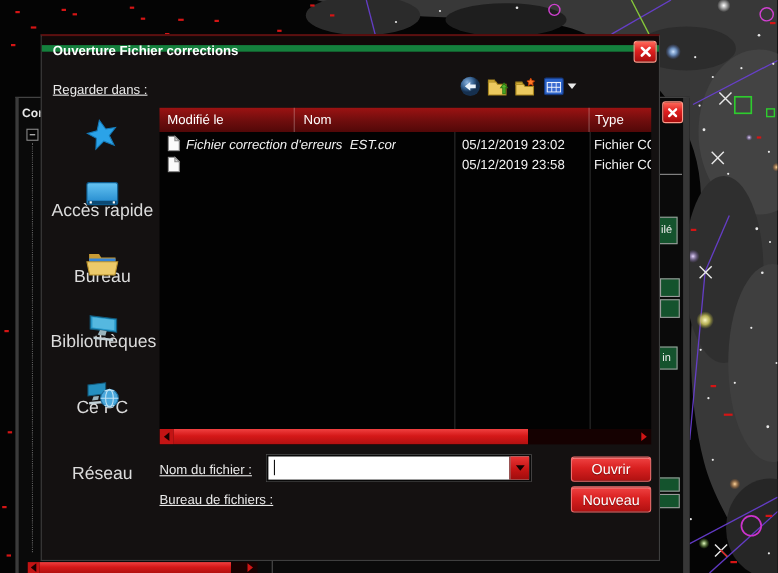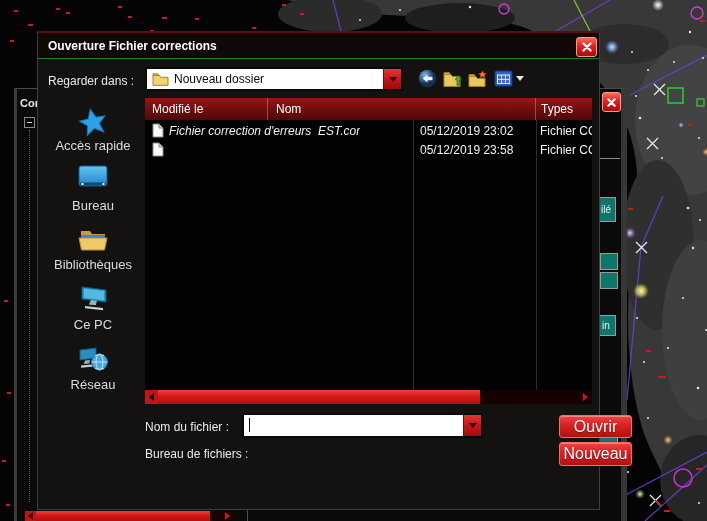--- a/index.html
+++ b/index.html
@@ -9,21 +9,21 @@
   .starmap{position:absolute;left:0;top:0;}
 
   
   .bg-window{position:absolute;left:14px;top:88px;width:613px;height:433px;background:#0a0a0a;
     border-left:3px solid #3b3b3b;border-right:6px solid #373737;border-top:1px solid #4a4a4a;}
   .bg-title{position:absolute;left:3px;top:8px;color:#e8e8e8;font-size:11px;font-weight:bold;white-space:pre;}
   .bg-close{position:absolute;left:585px;top:3px;width:19px;height:20px;border-radius:3px;
     background:linear-gradient(180deg,#ff6a5a 0%,#e02020 45%,#a80d0d 100%);border:1px solid #ff9a8a;
     display:flex;align-items:center;justify-content:center;}
   .bg-hline{position:absolute;left:581px;top:69px;width:22px;height:1px;background:#8d8d8d;}
-  .frag{position:absolute;border:1px solid #9a9a9a;background:#0f766e;color:#eee;font-size:10px;
+  .frag{position:absolute;border:1px solid #9a9a9a;background:#14532d;color:#eee;font-size:10px;
     display:flex;align-items:center;justify-content:center;overflow:hidden;}
   .frag-ile{left:579px;top:108px;width:20px;height:25px;}
   .frag-b1{left:583px;top:164px;width:18px;height:17px;}
   .frag-b2{left:583px;top:183px;width:18px;height:17px;}
   .frag-in{left:579px;top:226px;width:20px;height:21px;}
   .frag-b3{left:581px;top:345px;width:20px;height:13px;}
   .frag-b4{left:581px;top:360px;width:20px;height:13px;}
   .minus-box{position:absolute;left:7px;top:28px;width:11px;height:11px;border:1px solid #8a8a8a;background:#060606;}
   .minus-box::after{content:"";position:absolute;left:2px;top:4px;width:5px;height:1px;background:#d0d0d0;}
   .dotted-line{position:absolute;left:12px;top:41px;height:372px;width:0;border-left:1px dotted #5c5c5c;}
@@ -39,72 +39,72 @@
   .tri-down-dk{border-left:4px solid transparent;border-right:4px solid transparent;border-top:5px solid #140000;}
 
   .bg-hscroll{left:8px;top:422px;width:209px;height:10px;}
   .bg-hscroll .a-l{left:0;width:11px;background:#c31414;}
   .bg-hscroll .thumb{left:11px;width:174px;}
   .bg-hscroll .a-r{right:0;width:13px;}
 
   
   .dialog{position:absolute;left:37px;top:31px;width:563px;height:479px;background:#141111;
     border:1px solid #3e3e3e;border-top:2px solid #5c0f0f;}
-  .titlebar{position:absolute;left:0;top:0;width:100%;height:26px;background:#110808;
-    border-bottom:1px solid #15803d;}
+  .titlebar{position:absolute;left:0;top:0;width:100%;height:14px;background:#110808;
+    border-bottom:6px solid #15803d;}
   .title-text{position:absolute;left:10px;top:0;line-height:26px;color:#fff;font-size:12px;font-weight:bold;}
   .dlg-close{position:absolute;left:538px;top:4px;width:21px;height:20px;border-radius:3px;
     background:linear-gradient(180deg,#ff6a5a 0%,#e02020 45%,#a80d0d 100%);border:1px solid #ff9a8a;
     display:flex;align-items:center;justify-content:center;}
-  .lbl{position:absolute;color:#eaeaea;font-size:12px;white-space:nowrap;}
+  .lbl{position:absolute;color:#eaeaea;font-size:12px;white-space:nowrap;text-decoration:underline;}
 
   .combo{position:absolute;background:#fff;border:2px solid #0a0a0a;}
   .combo .dd{position:absolute;right:0;top:0;bottom:0;width:18px;
     background:linear-gradient(180deg,#e83535 0%,#c51414 55%,#9e0d0d 100%);
     border-left:1px solid #6e0a0a;display:flex;align-items:center;justify-content:center;}
   .combo .ctext{position:absolute;left:6px;top:0;bottom:0;display:flex;align-items:center;
     color:#0a0a0a;font-size:12px;white-space:pre;}
   .combo-lookin{left:107px;top:34px;width:258px;height:24px;}
   .combo-lookin .ctext{left:27px;}
   .combo-lookin .cicon{position:absolute;left:5px;top:3px;}
   .combo-fn{left:204px;top:380px;width:241px;height:25px;}
   .combo-ft{left:204px;top:408px;width:241px;height:25px;}
   .caret-bar{position:absolute;left:5px;top:3px;width:1px;height:14px;background:#111;}
 
   .tb-icon{position:absolute;top:36px;width:20px;height:19px;display:flex;align-items:center;justify-content:center;}
   .tb-caret{position:absolute;left:478px;top:43px;}
   .tb-caret .tri-down-w{width:0;height:0;border-left:4px solid transparent;border-right:4px solid transparent;border-top:5px solid #e8e8e8;}
 
   .side-item{position:absolute;left:8px;width:94px;text-align:center;}
   .side-icon{display:flex;align-items:center;justify-content:center;height:32px;}
-  .side-label{position:absolute;left:8px;width:94px;text-align:center;color:#dcdcdc;font-size:13px;}
+  .side-label{position:absolute;left:8px;width:94px;text-align:center;color:#dcdcdc;font-size:16px;margin-top:45px;}
 
   .list{position:absolute;left:107px;top:65px;width:447px;height:306px;}
   .list-header{position:absolute;left:0;top:0;width:447px;height:22px;display:flex;
     background:linear-gradient(180deg,#9c1313 0%,#6e0d0d 55%,#520808 100%);color:#fff;font-size:12px;}
   .hcol{display:flex;align-items:center;border-right:1px solid rgba(255,255,255,.28);}
   .hcol-name{width:268px;padding-left:8px;}
   .hcol-mod{width:123px;padding-left:7px;}
   .hcol-type{flex:1;padding-left:5px;border-right:none;}
   .list-body{position:absolute;left:0;top:22px;width:447px;height:270px;background:#020202;overflow:hidden;}
   .grid-v{position:absolute;top:0;bottom:0;width:1px;background:#2c2c2c;}
   .lrow{position:absolute;left:0;width:447px;height:19px;color:#f2f2f2;font-size:12px;}
   .lrow .cell-name{position:absolute;left:24px;top:2px;white-space:pre;max-width:240px;overflow:hidden;font-style:italic;}
   .lrow .cell-mod{position:absolute;left:275px;top:2px;white-space:nowrap;}
   .lrow .cell-type{position:absolute;left:395px;top:2px;white-space:nowrap;max-width:52px;overflow:hidden;}
   .fileicon{position:absolute;left:7px;top:1px;}
   .list-hscroll{left:0;top:292px;width:447px;height:14px;background:#150101;}
   .list-hscroll .a-l{left:0;width:13px;background:#c31414;}
   .list-hscroll .thumb{left:13px;width:322px;}
   .list-hscroll .a-r{right:0;width:13px;}
 
-  .btn{position:absolute;width:73px;border-radius:3px;color:#fff;font-size:16px;
+  .btn{position:absolute;width:73px;border-radius:3px;color:#fff;font-size:13px;
     background:linear-gradient(180deg,#f04343 0%,#d92020 45%,#b01111 100%);
     border:1px solid #ef6d6d;box-shadow:inset 0 1px 0 rgba(255,255,255,.35);
-    display:flex;align-items:center;justify-content:center;text-shadow:0 1px 1px rgba(0,0,0,.4);margin-left:40px;}
+    display:flex;align-items:center;justify-content:center;text-shadow:0 1px 1px rgba(0,0,0,.4);}
   .btn-open{left:481px;top:382px;height:23px;}
   .btn-cancel{left:481px;top:409px;height:24px;}
 </style>
 </head>
 <body>
 
 <div class="screen">
 
   <svg class="starmap" width="707" height="521" viewBox="0 0 707 521">
     <defs>
@@ -284,32 +284,20 @@
     <div class="titlebar">
       <div class="title-text">Ouverture Fichier corrections</div>
     </div>
     <div class="dlg-close">
       <svg width="10" height="10" viewBox="0 0 10 10">
           <path d="M1.5,1.5 L8.5,8.5 M8.5,1.5 L1.5,8.5" stroke="#fff" stroke-width="2.4" stroke-linecap="round"></path>
         </svg>
     </div>
 
     <div class="lbl" style="left:10px;top:41px;">Regarder dans :</div>
-    <div class="combo combo-lookin">
-      <span class="cicon">
-        <svg width="17" height="14" viewBox="0 0 17 14">
-            <path d="M1,4 v-2.2 h5 l1,2.2 z" fill="#e5c154" stroke="#a8861e" stroke-width="1"></path>
-            <path d="M1,3.5 h6.5 l1.2,1.8 H16 v8 H1z" fill="#f0d37a" stroke="#a8861e" stroke-width="1"></path>
-          </svg>
-      </span>
-      <span class="ctext">Nouveau dossier</span>
-      <div class="dd">
-          <div class="tri tri-down-dk"></div>
-        </div>
-    </div>
 
     <div class="tb-icon" style="left:379px;">
       <svg width="19" height="19" viewBox="0 0 19 19">
         <defs>
             <radialGradient id="bks" cx="35%" cy="30%">
               <stop offset="0%" stop-color="#8ab2dd"></stop>
               <stop offset="65%" stop-color="#35608f"></stop>
               <stop offset="100%" stop-color="#16304f"></stop>
             </radialGradient>
           </defs>
@@ -414,21 +402,21 @@
 
     <div class="list">
       <div class="list-header">
         <div class="hcol hcol-mod">
             <span>Modifié le</span>
           </div>
         <div class="hcol hcol-name">
             <span>Nom</span>
           </div>
         <div class="hcol hcol-type">
-            <span>Types</span>
+            <span>Type</span>
           </div>
       </div>
       <div class="list-body">
         <div class="grid-v" style="left:268px;"></div>
         <div class="grid-v" style="left:391px;"></div>
         <div class="lrow" style="top:2px;">
           <span class="fileicon">
             <svg width="12" height="15" viewBox="0 0 12 15">
                 <path d="M1,1 h6 l4,4 v9 H1z" fill="#fbfbfb" stroke="#8a8a8a"></path>
                 <path d="M7,1 l4,4 h-4z" fill="#d8d8d8" stroke="#8a8a8a"></path>

